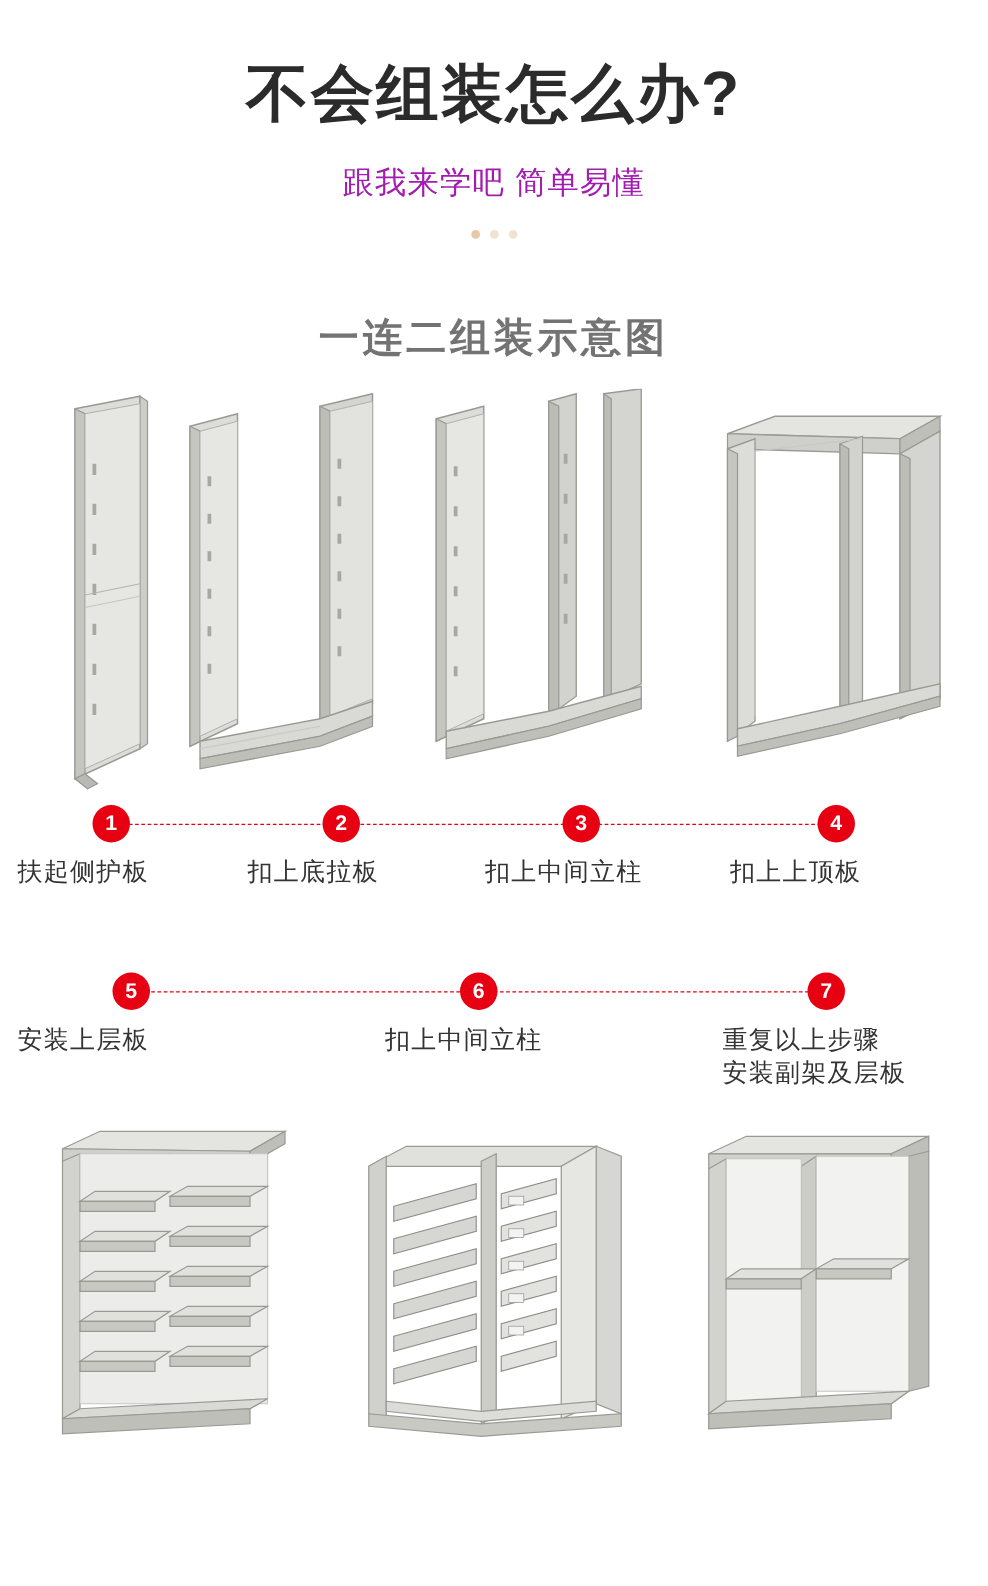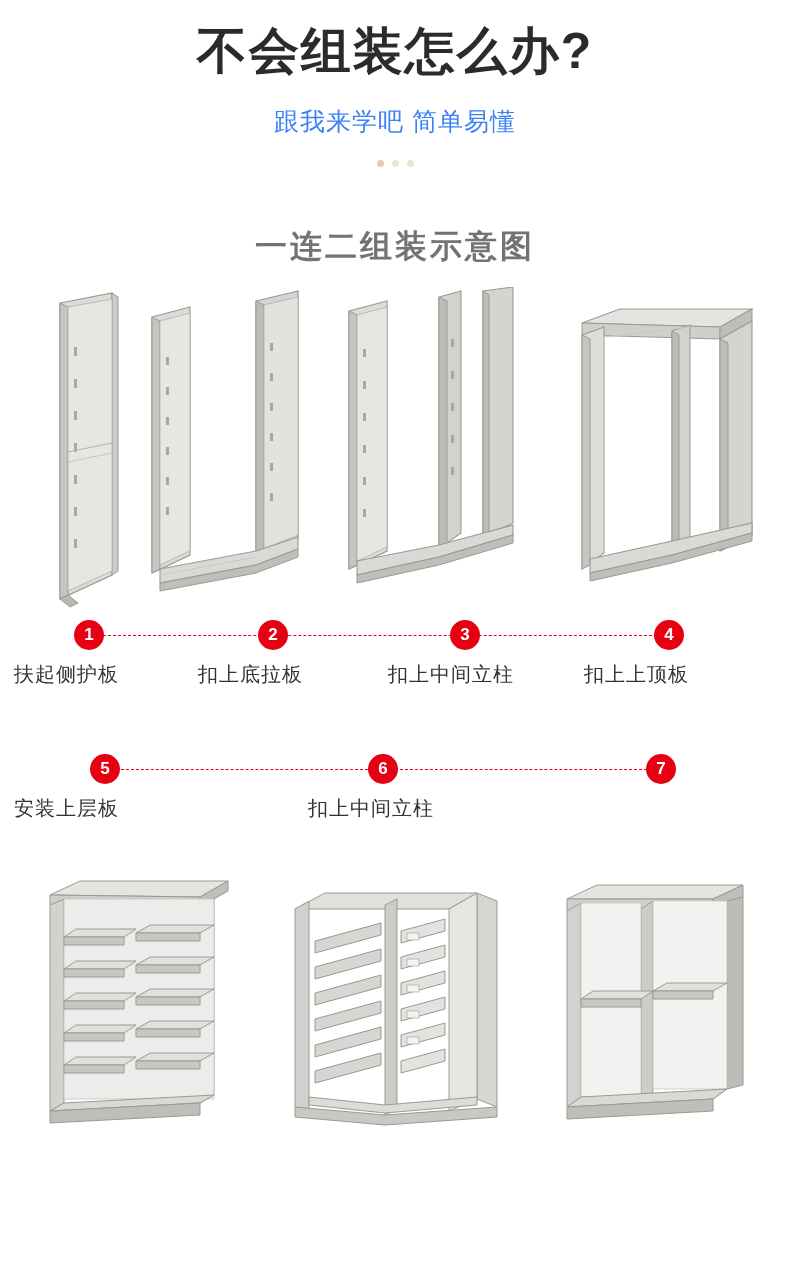--- a/index.html
+++ b/index.html
@@ -17,33 +17,33 @@
   }
   .page {
     width: 790px;
     height: 1269px;
     position: relative;
   }
 
   
   .header {
     text-align: center;
-    padding-top: 24px;
+    padding-top: 48px;
   }
   .main-title {
     font-size: 50px;
     font-weight: bold;
     color: #2b2b2b;
     letter-spacing: 2px;
     line-height: 1.1;
     margin: 0;
   }
   .sub-title {
     font-size: 25px;
-    color: #3b82f6;
+    color: #a21caf;
     margin-top: 26px;
     letter-spacing: 1px;
   }
   .dots {
     margin-top: 22px;
     display: flex;
     justify-content: center;
     gap: 8px;
   }
   .dot {
@@ -272,20 +272,22 @@
   <div class="steps-row" style="margin-top:48px; height:110px;">
     <div class="step-line" style="left:106px; width:556px;"></div>
 
     <div class="badge" style="left:90px;">5</div>
     <div class="step-label" style="left:14px; width:152px;">安装上层板</div>
 
     <div class="badge" style="left:368px;">6</div>
     <div class="step-label" style="left:308px; width:152px;">扣上中间立柱</div>
 
     <div class="badge" style="left:646px;">7</div>
+    <div class="step-label" style="left:578px; width:172px; white-space:pre-line;">重复以上步骤
+安装副架及层板</div>
   </div>
 
   <div class="illus-row-2">
 
     <div class="fig" style="left:32px;">
       <svg width="215" height="270" viewBox="0 0 215 270">
 
         <polygon points="18,24 48,10 196,10 168,26" fill="#e4e4e1" stroke="#9a9a95" stroke-width="1"></polygon>
         <polygon points="18,24 168,26 168,36 18,34" fill="#cfcfcb" stroke="#9a9a95" stroke-width="1"></polygon>
         <polygon points="168,26 196,10 196,20 168,36" fill="#bfbfba" stroke="#9a9a95" stroke-width="1"></polygon>

